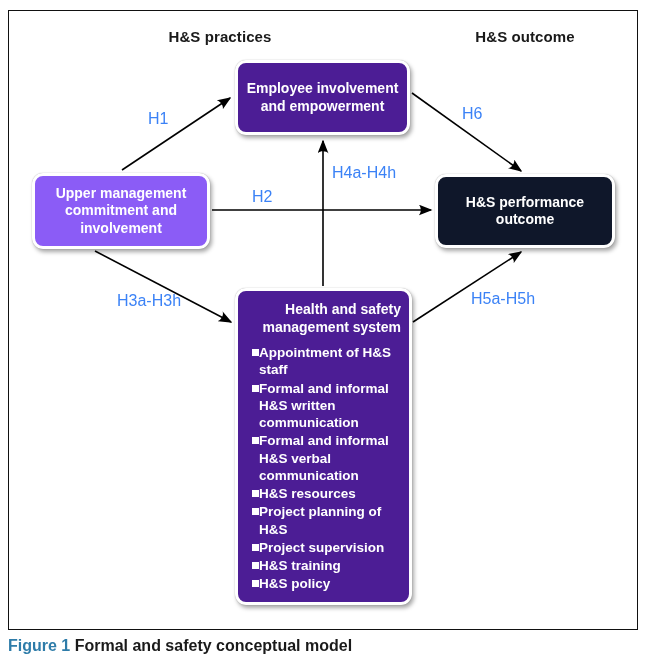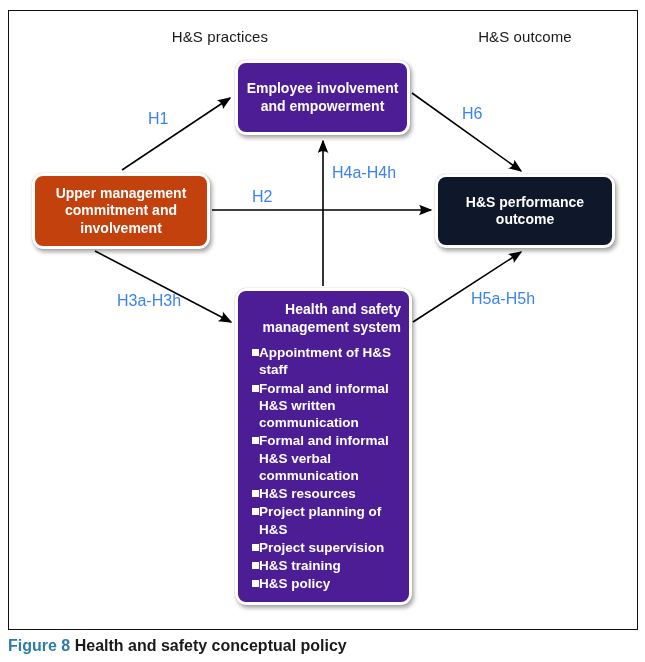--- a/index.html
+++ b/index.html
@@ -16,21 +16,21 @@
     position: absolute; left: 8px; top: 10px; width: 630px; height: 620px;
     border: 1.5px solid #111111;
     background: #ffffff;
   }
 
   .col-header {
     position: absolute;
     width: 200px;
     text-align: center;
     font-size: 15px;
-    font-weight: normal;
+    font-weight: bold;
     color: #1a1a1a;
     letter-spacing: 0.1px;
   }
   .col-header.practices { left: 120px; top: 28px; }
   .col-header.outcome   { left: 425px; top: 28px; }
 
   .node {
     position: absolute;
     border: 3px solid #ffffff;
     border-radius: 11px;
@@ -39,21 +39,21 @@
     font-weight: bold;
     display: flex;
     align-items: center;
     justify-content: center;
     text-align: center;
     font-size: 14px;
     line-height: 1.25;
     padding: 4px 6px;
   }
   .node.green { background: #4c1d95; }
-  .node.red   { background: #c2410c; }
+  .node.red   { background: #8b5cf6; }
   .node.blue  { background: #0f172a; }
 
   .node.employee    { left: 235px; top: 60px;  width: 175px; height: 75px; }
   .node.upper       { left: 32px;  top: 173px; width: 178px; height: 76px; }
   .node.performance { left: 435px; top: 174px; width: 180px; height: 74px; }
 
   .node.hsms {
     left: 235px; top: 288px; width: 177px; height: 317px;
     display: block;
     text-align: left;
@@ -184,16 +184,16 @@
   </div>
 
   <span class="edge-label h1">H1</span>
   <span class="edge-label h2">H2</span>
   <span class="edge-label h3">H3a-H3h</span>
   <span class="edge-label h4">H4a-H4h</span>
   <span class="edge-label h5">H5a-H5h</span>
   <span class="edge-label h6">H6</span>
 
   <div class="caption">
-    <span class="fig">Figure 8</span><span> Health and safety conceptual policy</span>
+    <span class="fig">Figure 1</span><span> Formal and safety conceptual model</span>
   </div>
 
 </div>
 
 </body></html>

